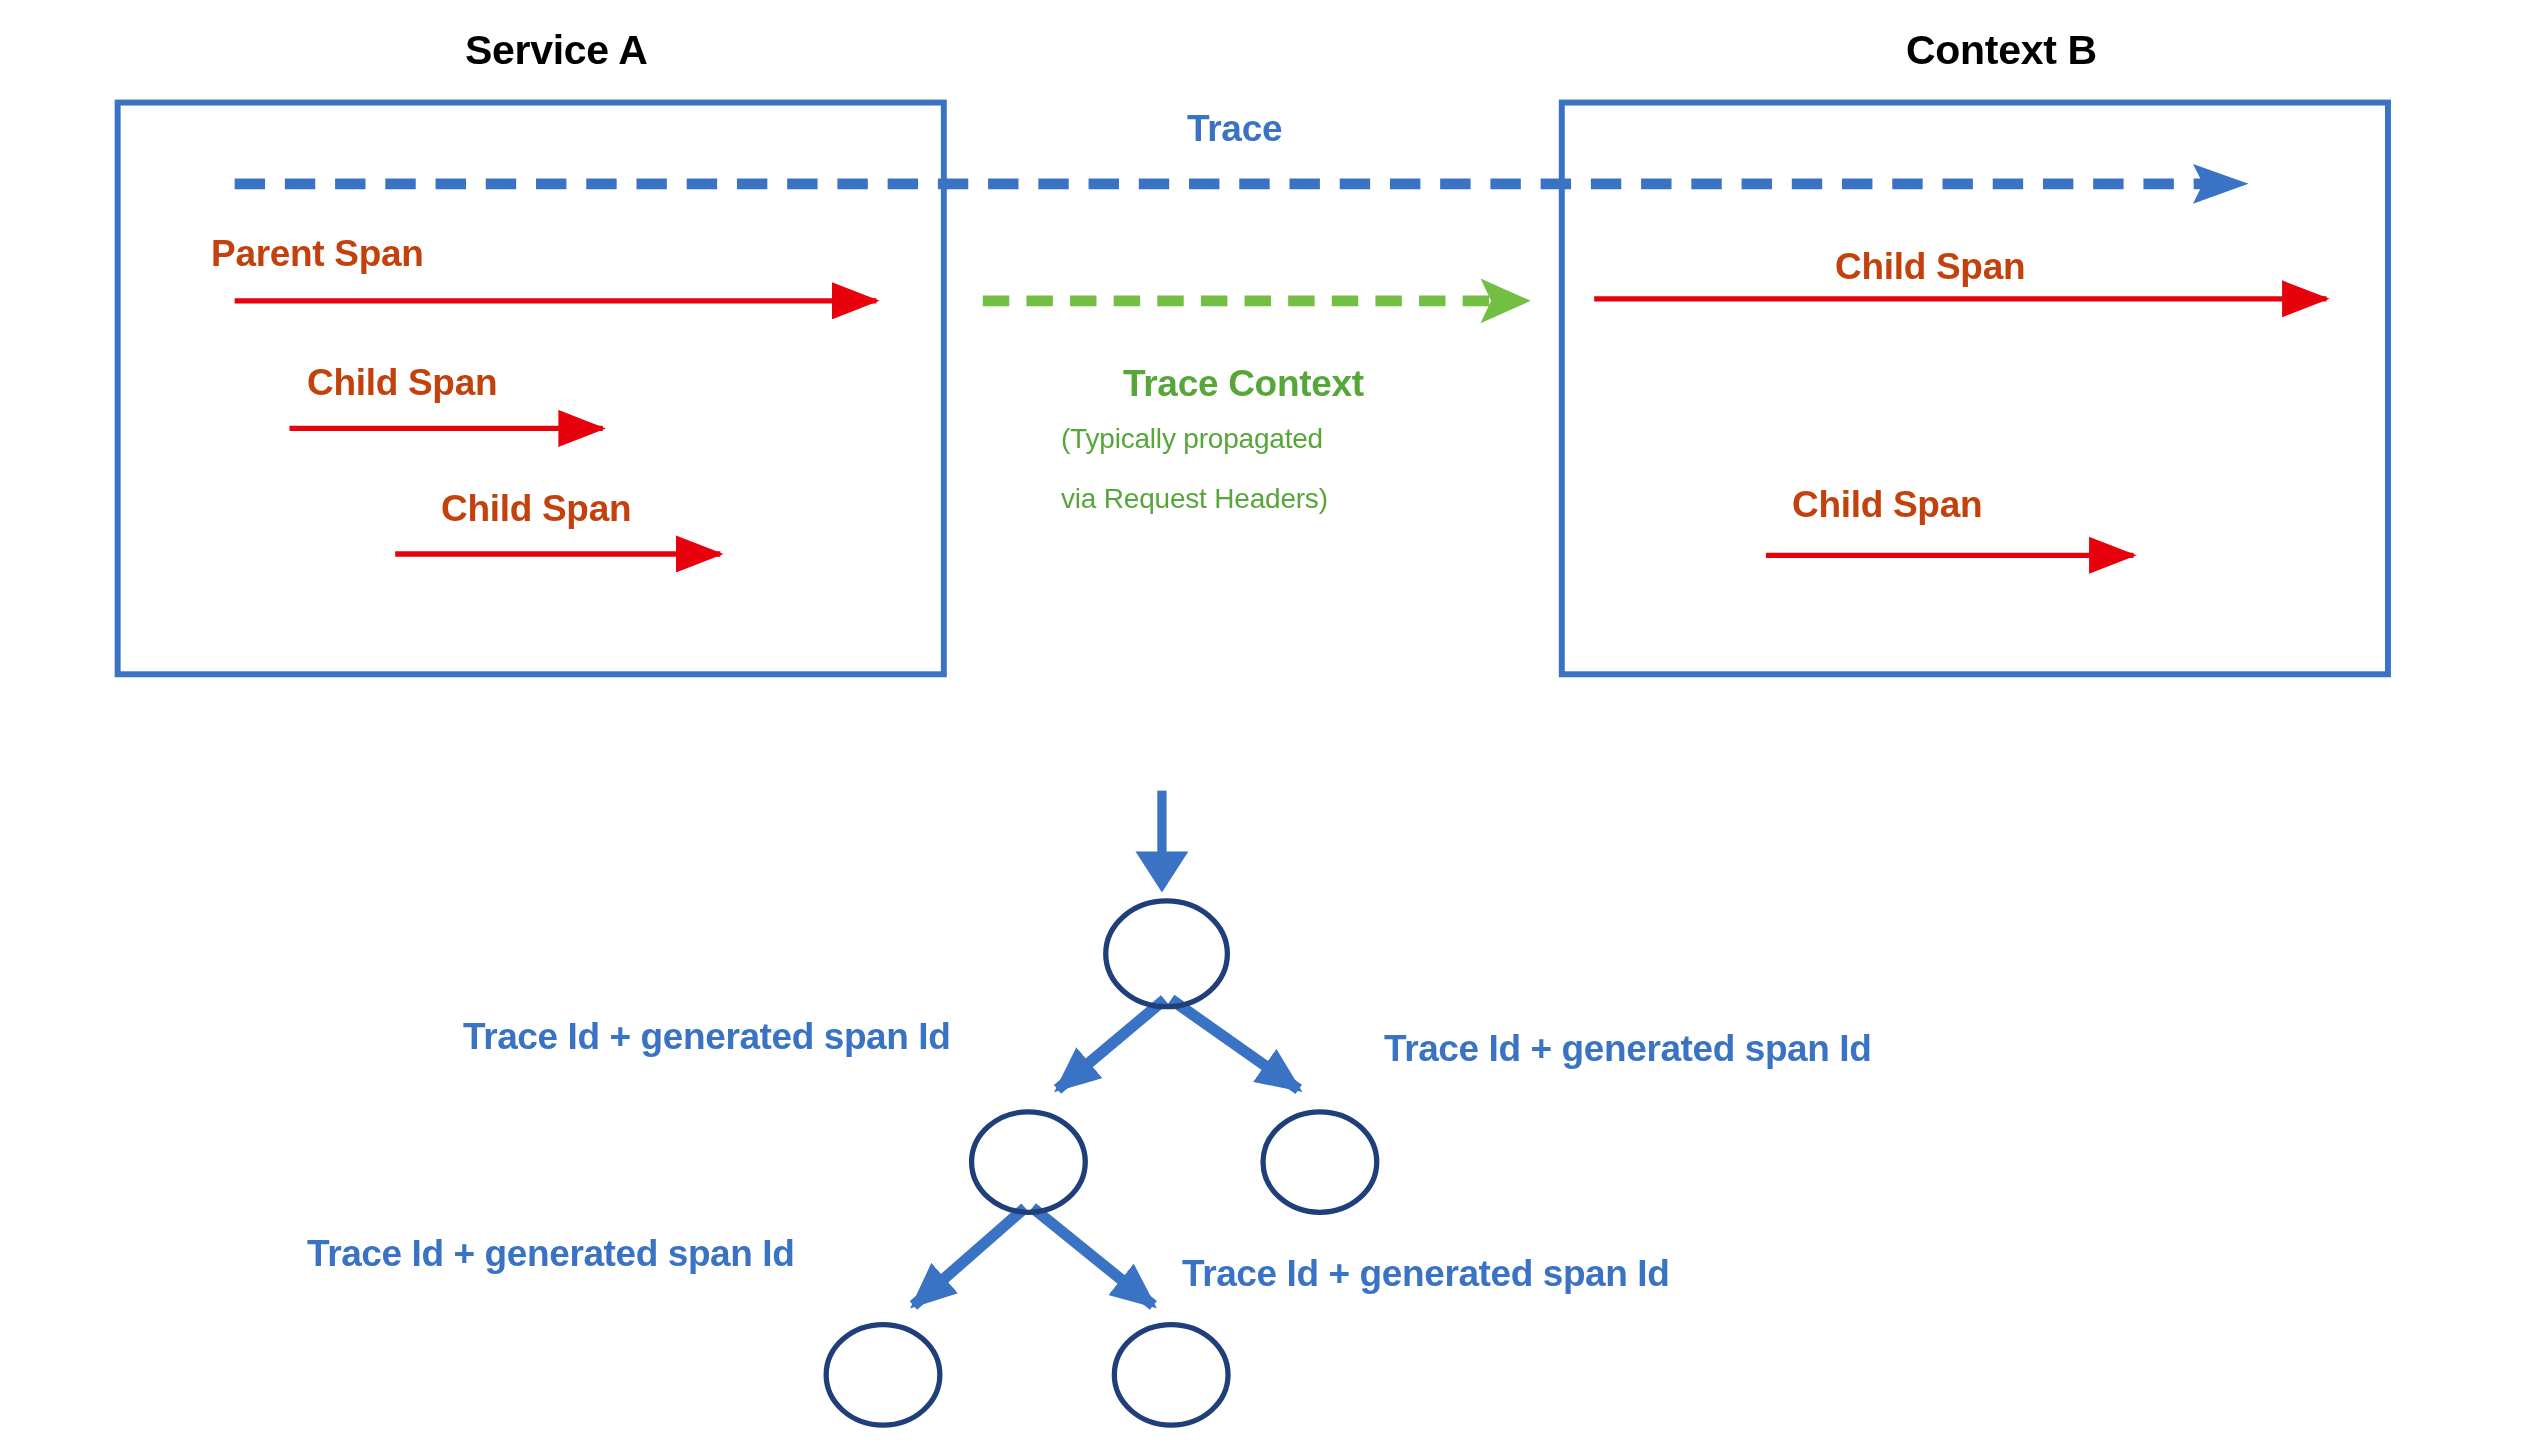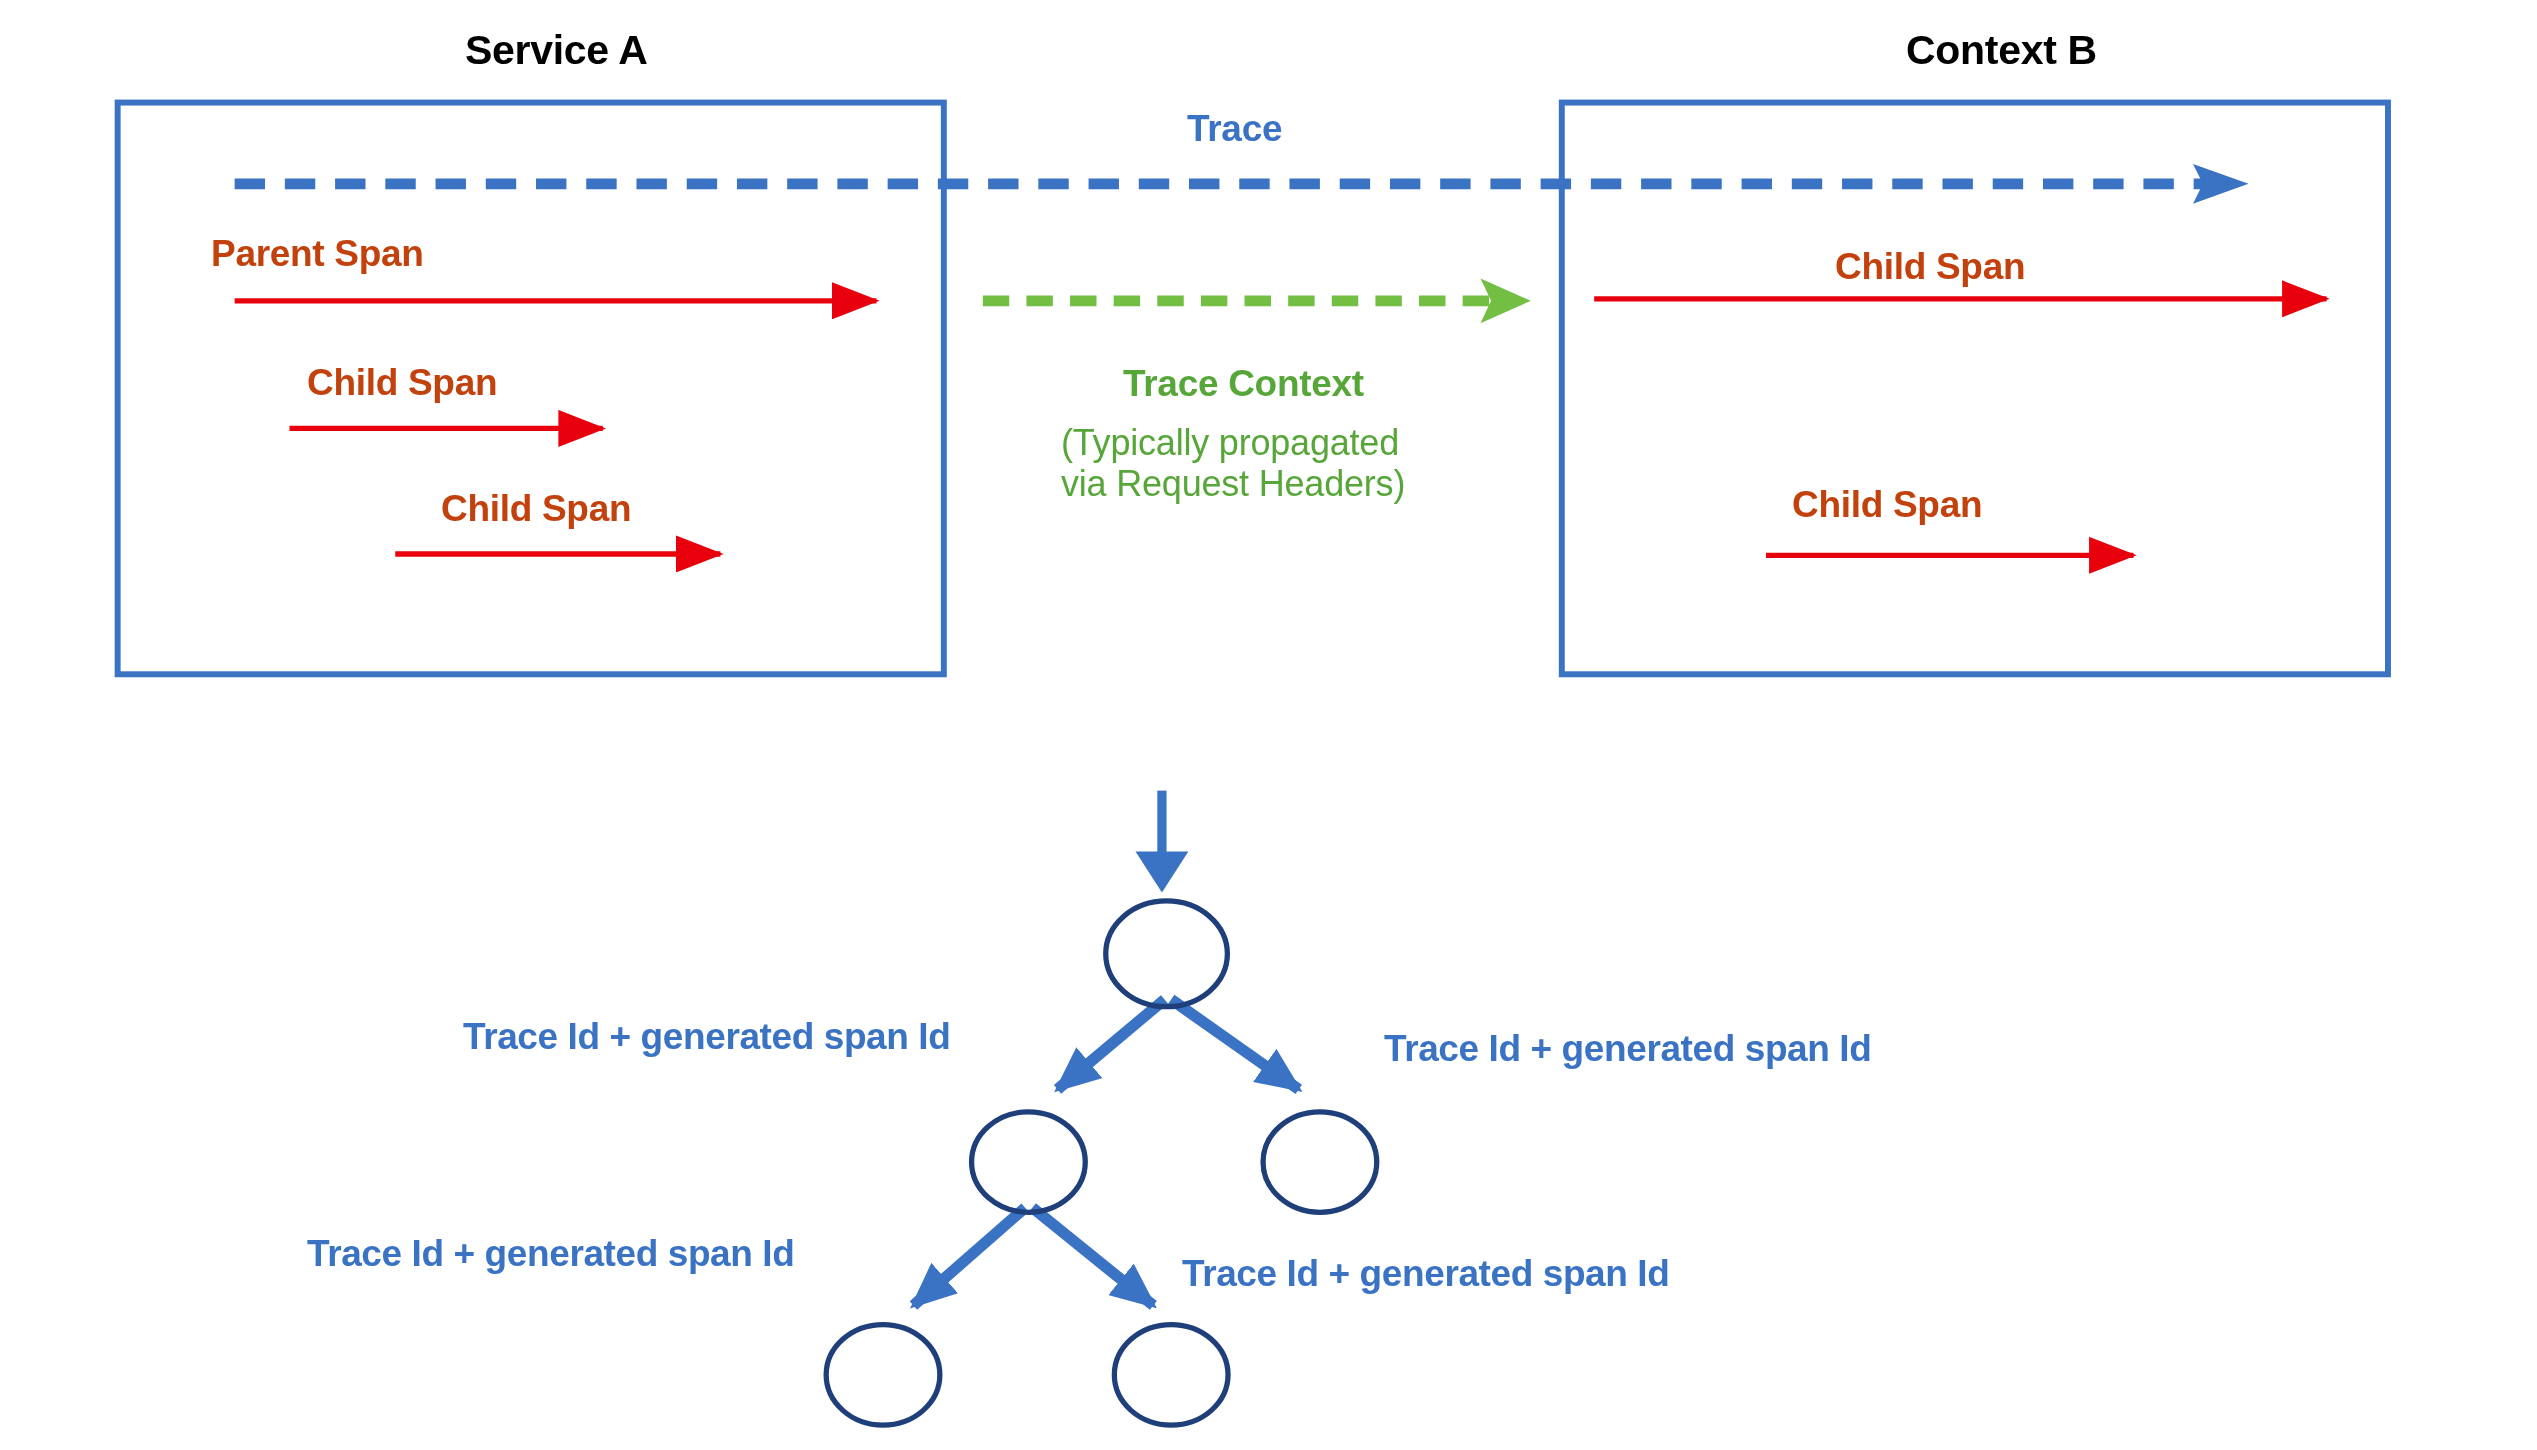--- a/index.html
+++ b/index.html
@@ -49,21 +49,21 @@
     color: #3a72c4;
     letter-spacing: -0.3px;
   }
   .ctx-title {
     font-size: 37px;
     font-weight: bold;
     color: #57a639;
     letter-spacing: -0.3px;
   }
   .ctx-sub {
-    font-size: 36px;
+    font-size: 28px;
     font-weight: normal;
     color: #57a639;
     letter-spacing: -0.2px;
   }
   .tree-label {
     font-size: 37px;
     font-weight: bold;
     color: #3a72c4;
     letter-spacing: -0.4px;
   }
@@ -123,21 +123,21 @@
 
   <div class="lbl span-label" style="left:211px; top:233px;">Parent Span</div>
   <div class="lbl span-label" style="left:307px; top:362px;">Child Span</div>
   <div class="lbl span-label" style="left:441px; top:488px;">Child Span</div>
 
   <div class="lbl span-label" style="left:1835px; top:246px;">Child Span</div>
   <div class="lbl span-label" style="left:1792px; top:484px;">Child Span</div>
 
   <div class="lbl ctx-title" style="left:1123px; top:363px;">Trace Context</div>
   <div class="lbl ctx-sub" style="left:1061px; top:423px;">(Typically propagated</div>
-  <div class="lbl ctx-sub" style="left:1061px; top:464px;">via Request Headers)</div>
+  <div class="lbl ctx-sub" style="left:1061px; top:483px;">via Request Headers)</div>
 
 
   <div class="lbl tree-label" style="left:463px; top:1016px;">Trace Id + generated span Id</div>
 
   <div class="lbl tree-label" style="left:1384px; top:1028px;">Trace Id + generated span Id</div>
 
   <div class="lbl tree-label" style="left:307px; top:1233px;">Trace Id + generated span Id</div>
 
   <div class="lbl tree-label" style="left:1182px; top:1253px;">Trace Id + generated span Id</div>
 

